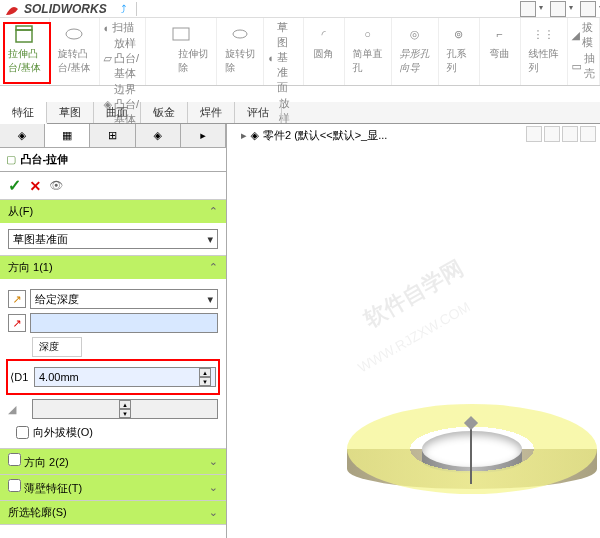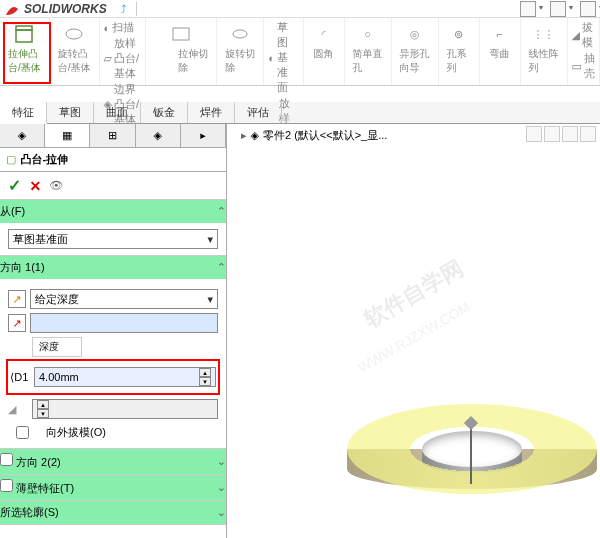--- a/index.html
+++ b/index.html
@@ -37,34 +37,34 @@
 
 .feat-header{display:flex;align-items:center;padding:4px 6px;background:#fff;border-bottom:1px solid #aaa;}
 .feat-title{font-weight:bold;margin-left:4px;}
 
 .confirm-row{display:flex;align-items:center;gap:8px;padding:4px 8px;border-bottom:1px solid #ccc;}
 .check{color:#1a8f1a;font-size:16px;font-weight:bold;}
 .cross{color:#d00;font-size:14px;font-weight:bold;}
 .eye{color:#666;}
 
 .section{border-bottom:1px solid #ccc;}
-.sec-head{display:flex;justify-content:space-between;align-items:center;padding:4px 0;background:#86efac;cursor:pointer;}
+.sec-head{display:flex;justify-content:space-between;align-items:center;padding:4px 8px;background:#bef264;cursor:pointer;}
 .sec-head .chev{color:#666;}
 .sec-body{padding:6px 8px;}
 .drop{width:100%;height:20px;border:1px solid #888;background:#fff;padding:0 4px;display:flex;align-items:center;justify-content:space-between;}
 .drop::after{content:"▾";color:#333;}
 .row{display:flex;align-items:center;gap:4px;margin:4px 0;}
 .dir-icon{width:18px;height:18px;border:1px solid #888;background:#fff;display:flex;align-items:center;justify-content:center;color:#d08000;}
-.field{flex:1;height:20px;border:1px solid #888;background:#e8f0ff;padding:0 4px;display:flex;align-items:center;justify-content:flex-start;}
+.field{flex:1;height:20px;border:1px solid #888;background:#e8f0ff;padding:0 4px;display:flex;align-items:center;justify-content:center;}
 .field input{border:none;background:transparent;width:100%;font-size:11px;}
 .spin{display:flex;flex-direction:column;}
 .spin span{width:12px;height:9px;border:1px solid #888;background:#eee;font-size:7px;text-align:center;line-height:7px;cursor:pointer;}
 .depth-box{border:1px solid #ccc;padding:2px 6px;font-size:10px;margin-left:24px;width:50px;}
 .red-box-2{border:2px solid red;padding:2px;margin:2px -2px;}
-.cb-row{display:flex;align-items:center;gap:17px;padding:2px 8px;}
+.cb-row{display:flex;align-items:center;gap:4px;padding:2px 8px;}
 
 .viewport{flex:1;background:#fff;position:relative;}
 .vp-toolbar{position:absolute;top:2px;right:4px;display:flex;gap:2px;}
 .vp-icon{width:16px;height:16px;border:1px solid #ccc;background:#f8f8f8;}
 .crumb{position:absolute;top:4px;left:14px;display:flex;align-items:center;gap:4px;}
 .crumb-arrow{color:#666;}
 .watermark{position:absolute;top:40%;left:50%;transform:translate(-50%,-50%) rotate(-30deg);color:rgba(0,0,0,0.08);font-size:22px;font-weight:bold;white-space:nowrap;pointer-events:none;}
 .watermark2{position:absolute;top:50%;left:50%;transform:translate(-50%,-50%) rotate(-30deg);color:rgba(0,0,0,0.06);font-size:14px;white-space:nowrap;pointer-events:none;}
 
 .model{position:absolute;top:280px;left:120px;}
@@ -175,21 +175,21 @@
   <div class="rib-group">
     <div class="rib-btn">
         <div class="rib-icon">○</div>
         <span class="rib-label" style="white-space:pre;">简单直
 孔</span>
       </div>
   </div>
   <div class="rib-group">
     <div class="rib-btn">
         <div class="rib-icon">◎</div>
-        <span class="rib-label" style="white-space:pre;">异形孔
+        <span class="rib-label" style="white-space:pre;font-style:italic;">异形孔
 向导</span>
       </div>
   </div>
   <div class="rib-group">
     <div class="rib-btn">
         <div class="rib-icon">⊚</div>
         <span class="rib-label">孔系列</span>
       </div>
   </div>
   <div class="rib-group">

